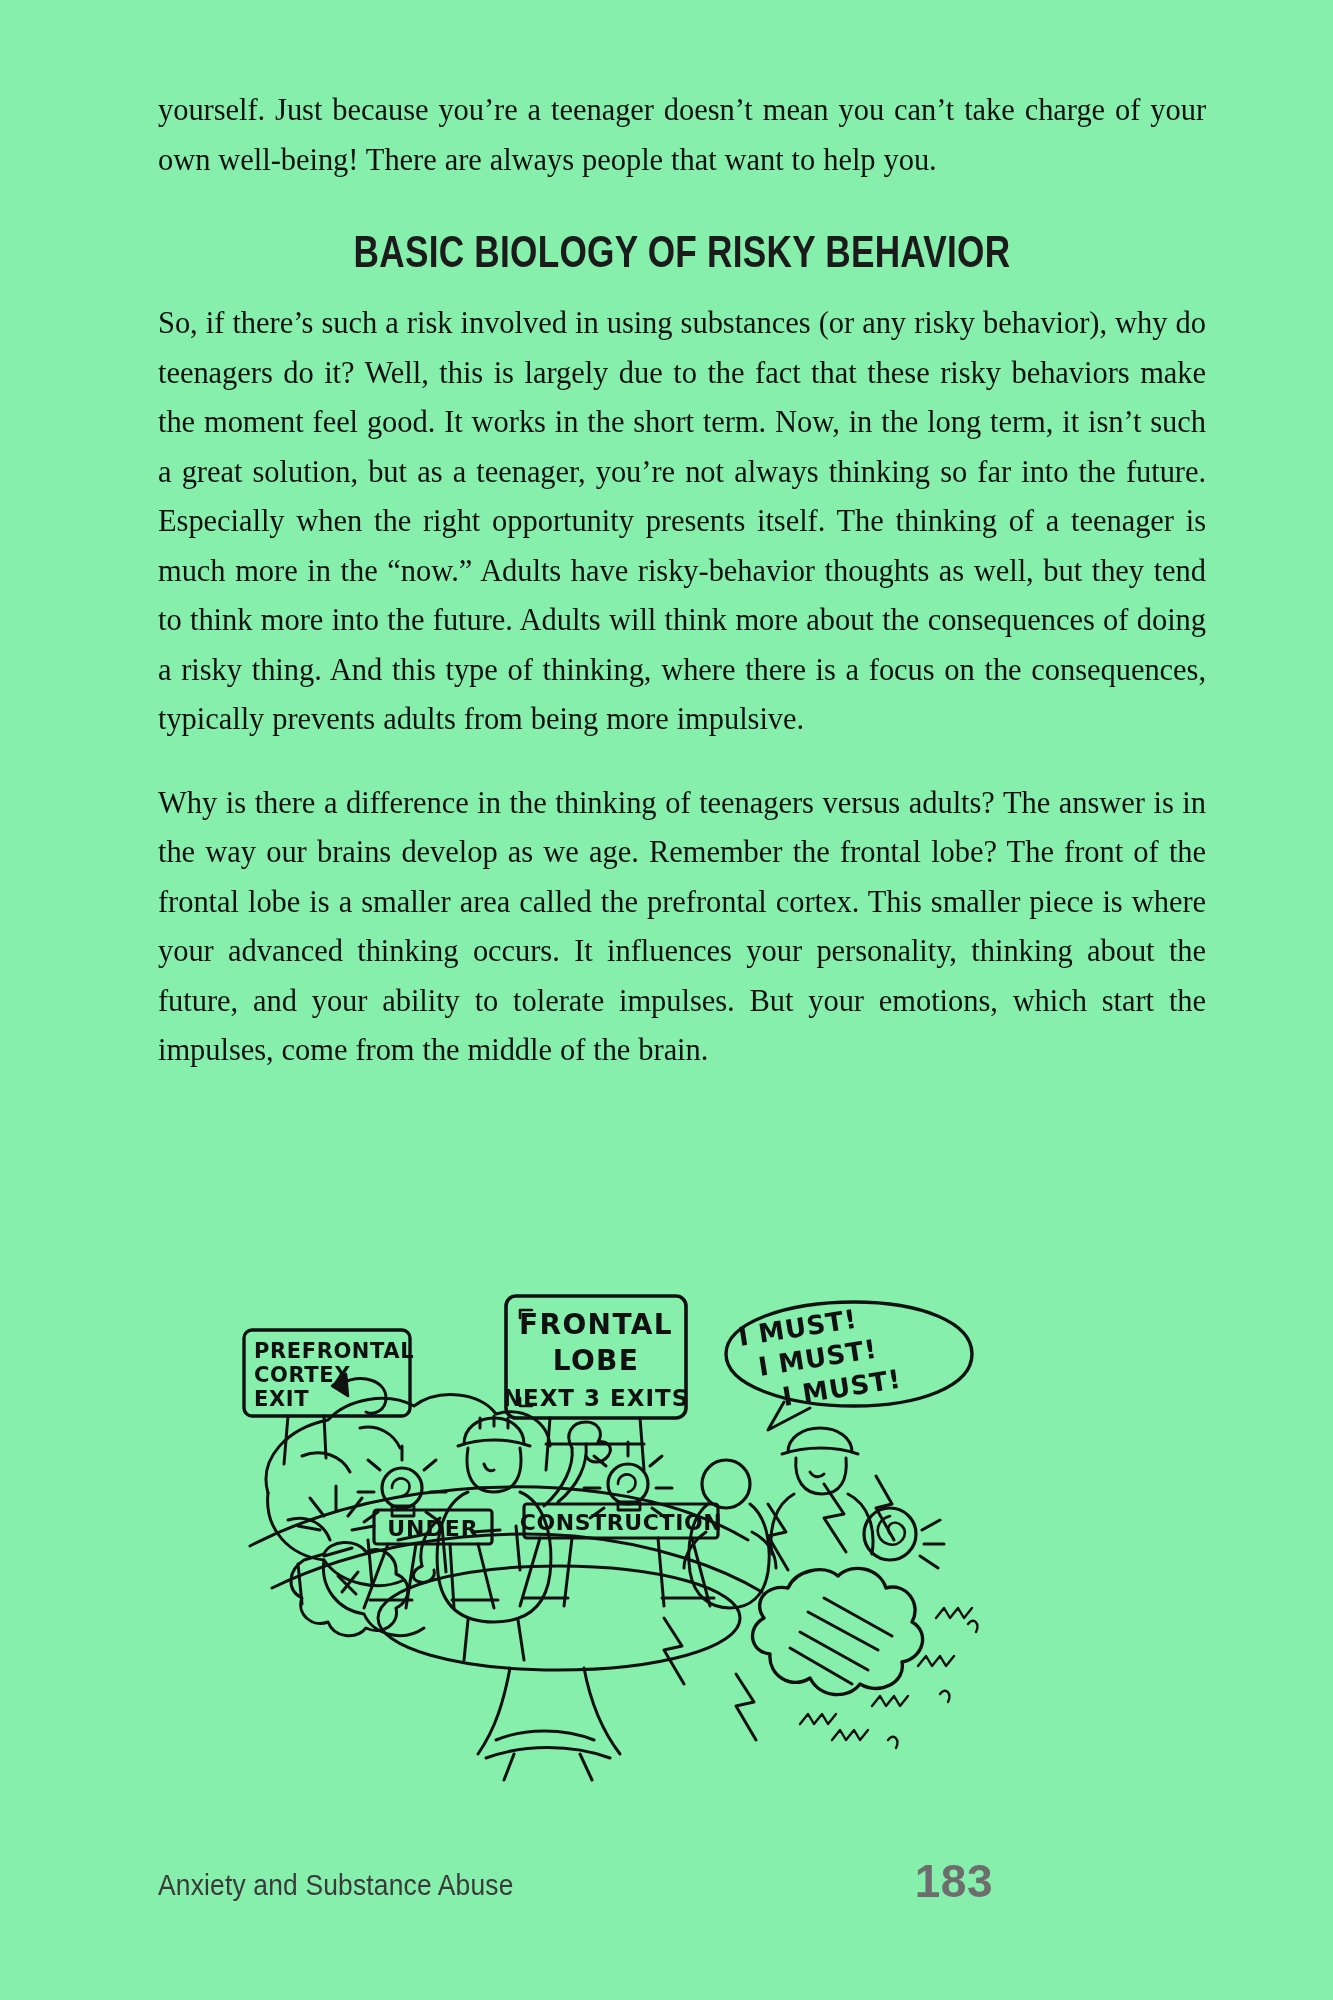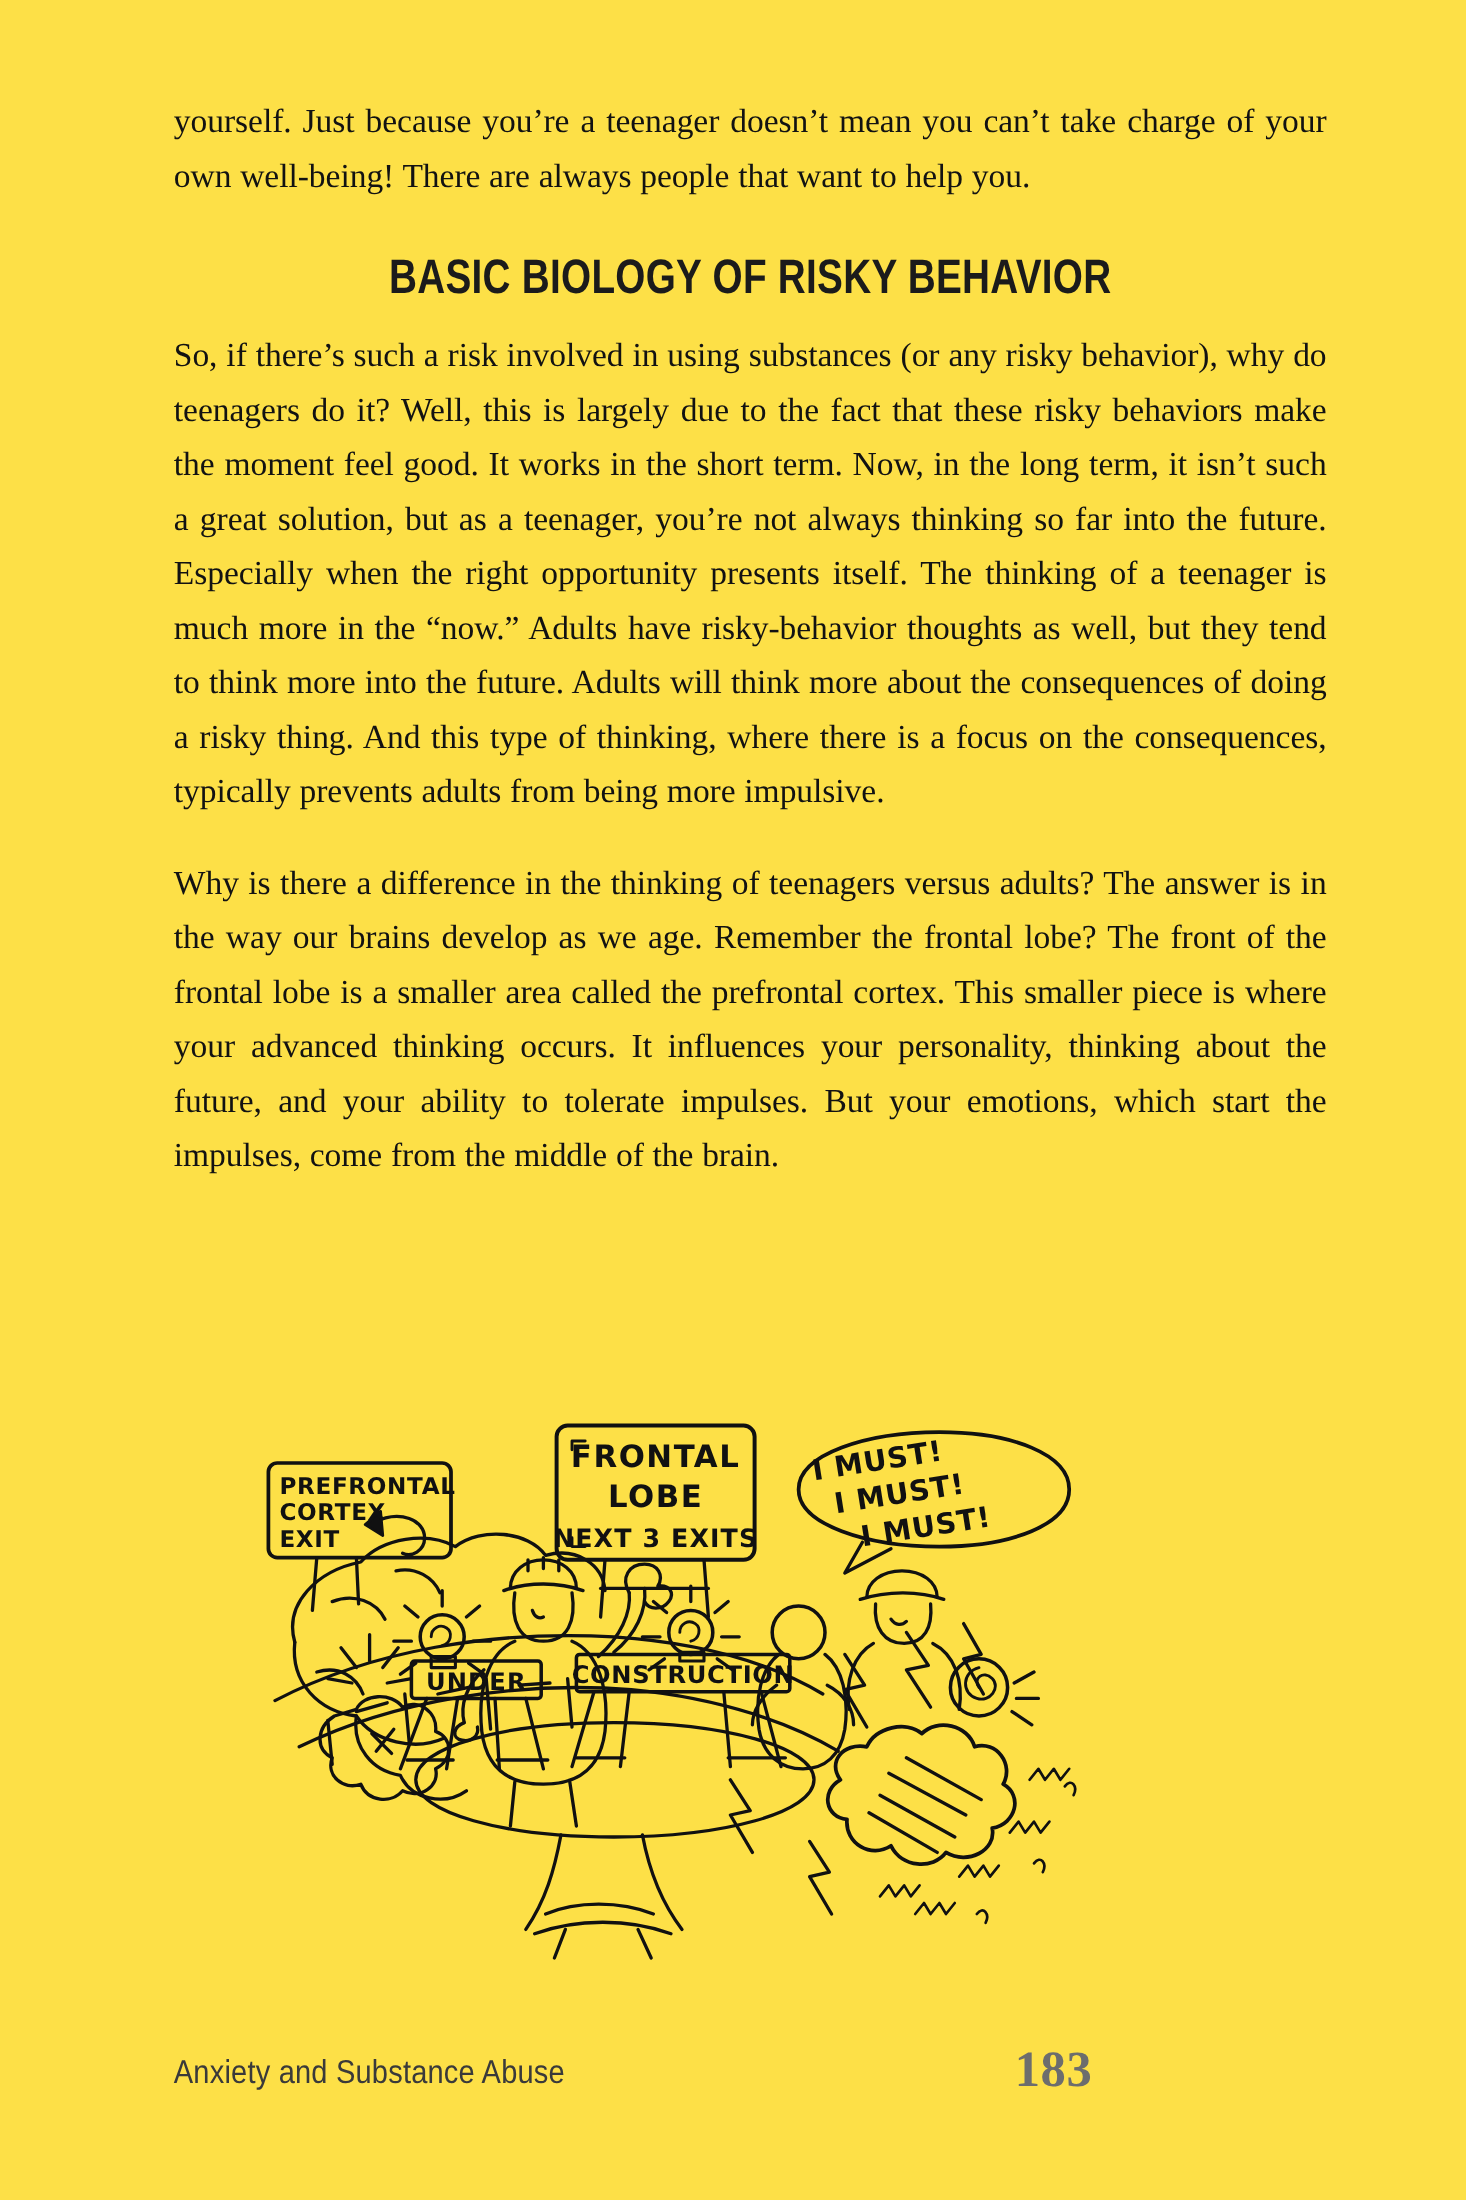--- a/index.html
+++ b/index.html
@@ -4,21 +4,21 @@
 <style>
   html, body {
     margin: 0;
     padding: 0;
     background: #ffffff;
   }
   .page {
     position: relative;
     width: 1333px;
     height: 2000px;
-    background: #fde047;
+    background: #86efac;
     box-sizing: border-box;
     overflow: hidden;
     font-family: "Liberation Serif", "DejaVu Serif", serif;
   }
   .content {
     position: absolute;
     left: 158px;
     top: 86px;
     width: 1048px;
   }
@@ -80,21 +80,21 @@
     color: #3a3a3a;
     letter-spacing: 0.2px;
     transform: scaleX(0.88);
     transform-origin: left center;
     white-space: nowrap;
   }
   .footer-page {
     position: absolute;
     right: 130px;
     top: 8px;
-    font-family: Liberation Serif, serif;
+    font-family: Liberation Sans, sans-serif;
     font-weight: bold;
     font-size: 46px;
     color: #6d6d6d;
     letter-spacing: 0.5px;
   }
   
   .hand {
     font-family: "DejaVu Sans", "Liberation Sans", sans-serif;
     font-weight: 600;
     fill: #111111;

